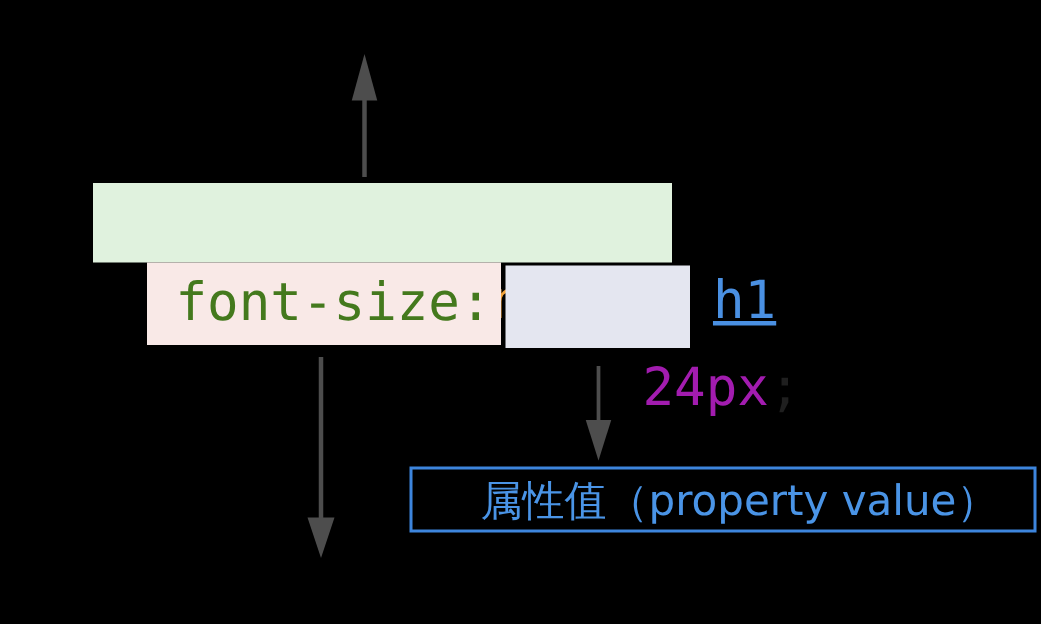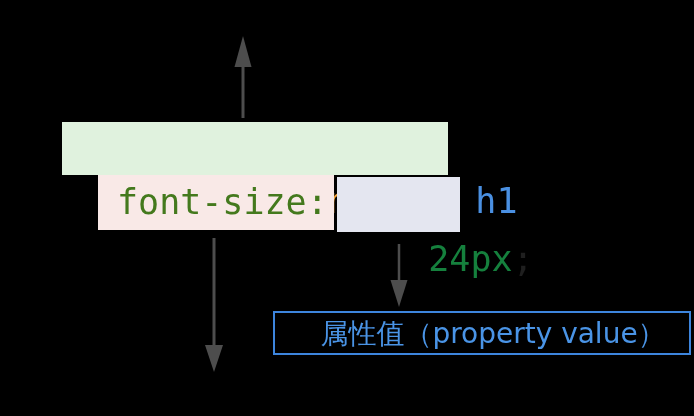--- a/index.html
+++ b/index.html
@@ -33,21 +33,21 @@
     left: 62px;
     top: 122px;
     width: 386px;
     height: 53px;
     line-height: 53px;
     background: #e0f2de;
     padding-left: 13px;
     box-sizing: border-box;
   }
   .class-selector { color: #f3a33a; }
-  .type-selector  { color: #4a90e2; margin-left: 21px; }
+  .type-selector  { color: #4a90e2; margin-left: 21px; text-decoration: underline; }
   .property-box {
     left: 98px;
     top: 175px;
     width: 236px;
     height: 55px;
     line-height: 55px;
     background: #f9e9e7;
     padding-left: 19px;
     box-sizing: border-box;
     color: #44791d;
@@ -55,21 +55,21 @@
   .value-box {
     left: 337px;
     top: 177px;
     width: 123px;
     height: 55px;
     line-height: 55px;
     background: #e4e6f0;
     padding-left: 7px;
     box-sizing: border-box;
   }
-  .property-value { color: #15803d; }
+  .property-value { color: #a21caf; }
   .semicolon      { color: #1f1f1f; }
   .value-label-box {
     position: absolute;
     left: 273px;
     top: 311px;
     width: 418px;
     height: 44px;
     line-height: 41px;
     box-sizing: border-box;
     border: 2px solid #3d85dd;

